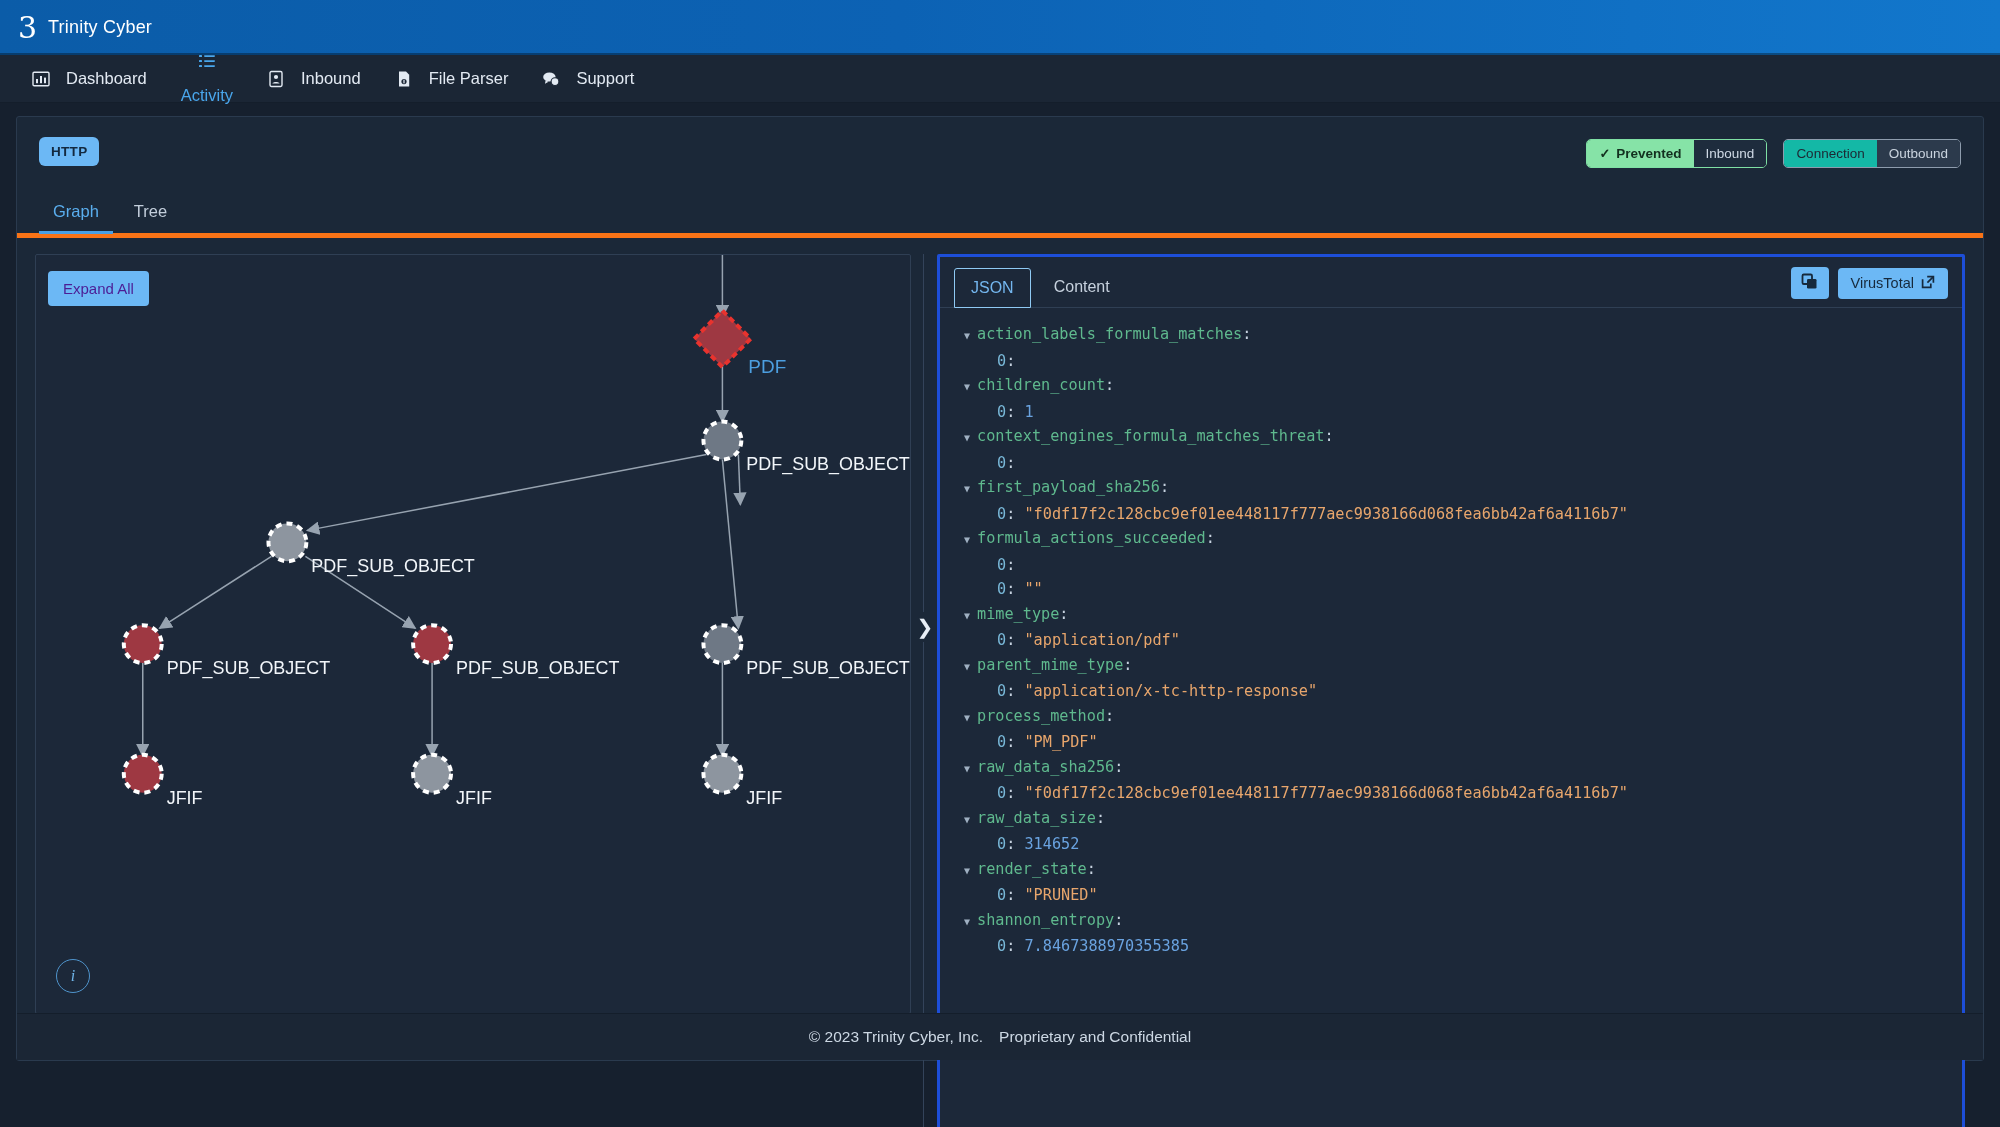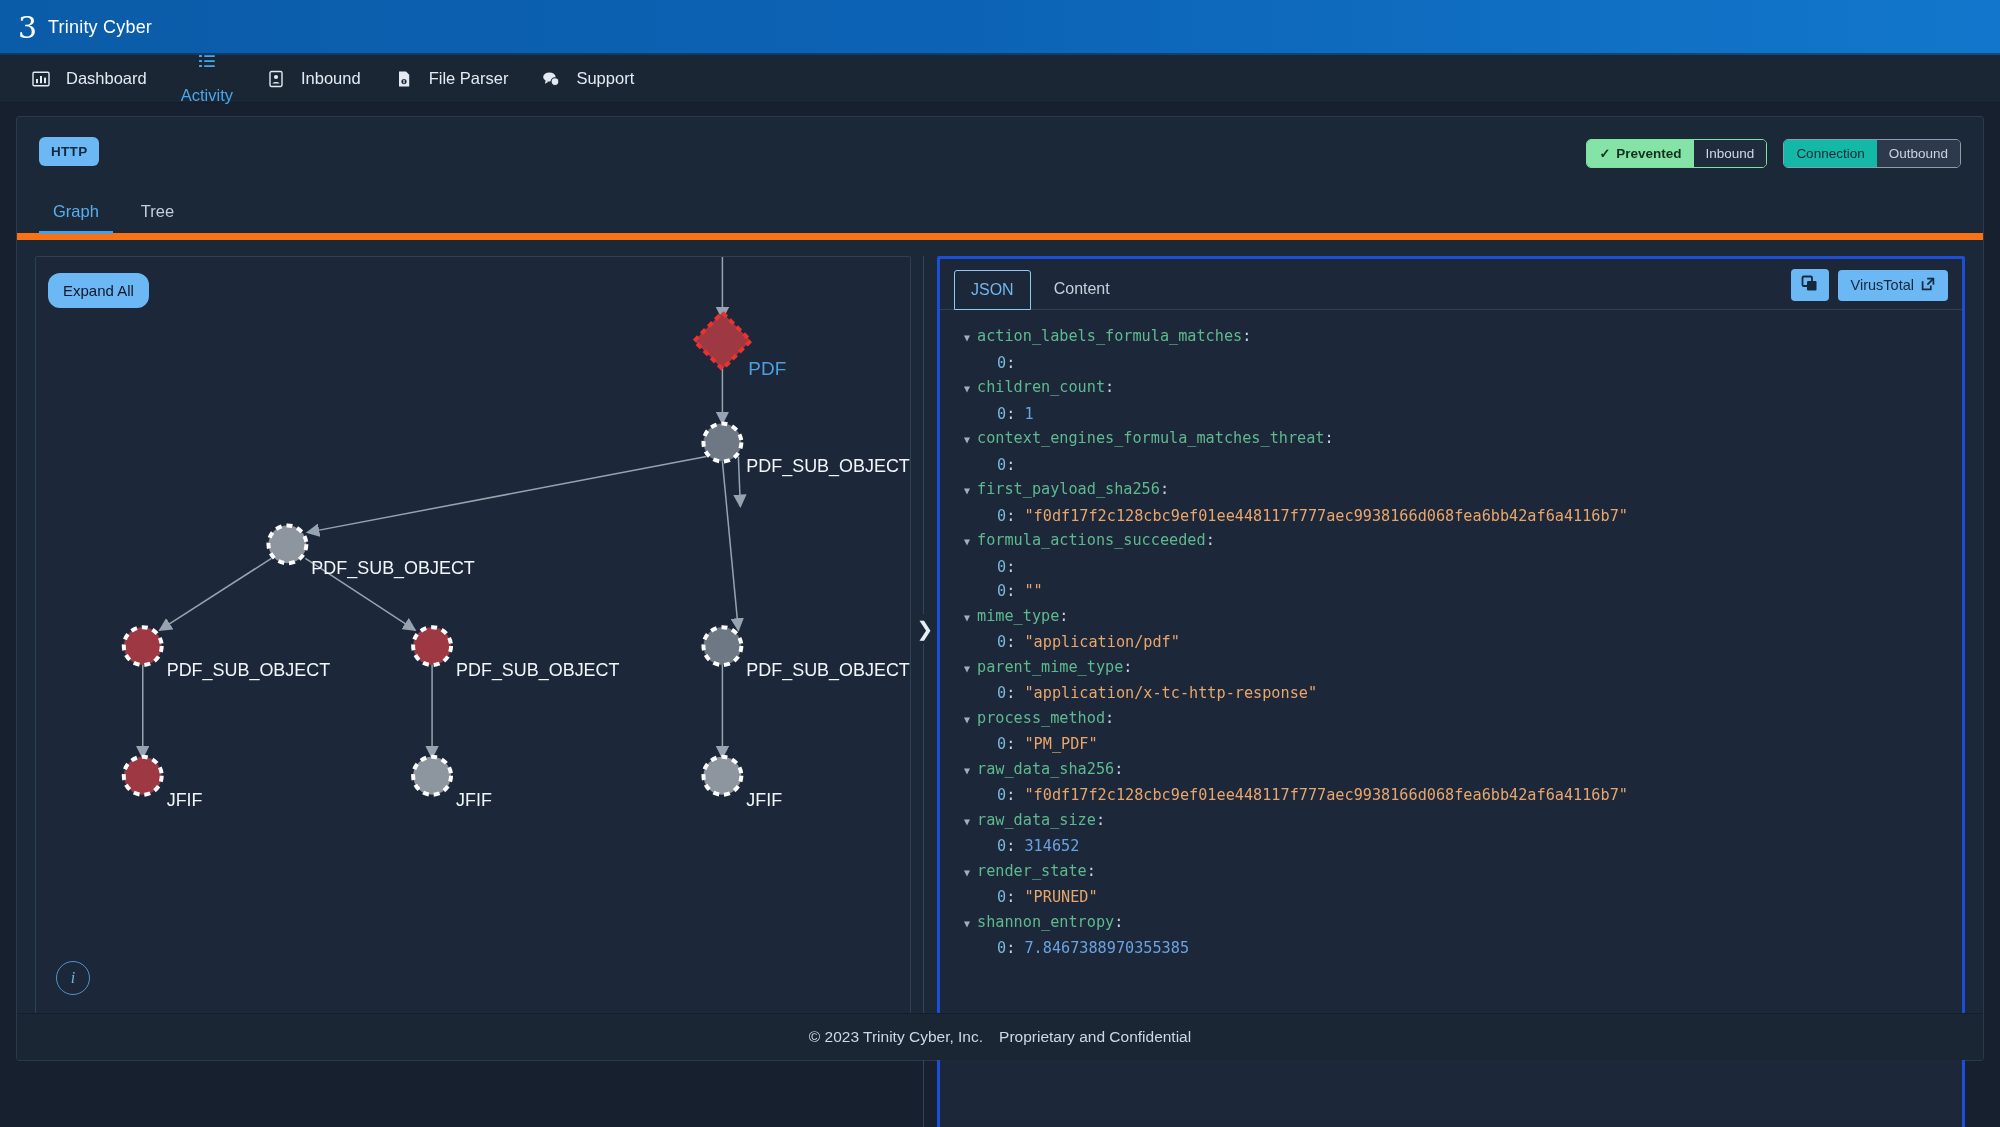--- a/index.html
+++ b/index.html
@@ -77,23 +77,23 @@
   .seg.gray  { border: 1px solid #8e9cad; }
   .seg > div { padding: 6px 12px; display: flex; align-items: center; gap: 6px; cursor: pointer; white-space: nowrap;}
   .seg .on-green { background: #86e3a7; color: #13301f; font-weight: 600; }
   .seg .off-dark { background: #1e2c3d; color: #cfd9e5; }
   .seg .on-gray  { background: #14b8a6; color: #1d2733; }
   .seg .off-gray { background: #2c3a4c; color: #c9d3de; }
   .chk { font-size: 13px; }
 
   
   .tabs {
-    display: flex; gap: 14px;
+    display: flex; gap: 7px;
     padding: 18px 22px 0 22px;
-    border-bottom: 7px solid #f97316;
+    border-bottom: 5px solid #f97316;
     margin-top: 10px;
   }
   .tab {
     font-size: 16.5px; color: #c3cedb;
     padding: 6px 14px 10px 14px; cursor: pointer;
     border-bottom: 3px solid transparent; margin-bottom: -1px;
   }
   .tab.active { color: #5aaeee; border-bottom-color: #4a9fe4; }
 
   
@@ -120,22 +120,22 @@
   .pane-json {
     flex: 1; height: 932px;
     background: #1c2839;
     border: 3px solid #1d4ed8;
     border-radius: 2px;
     position: relative; overflow: hidden;
   }
 
   .btn-expand {
     position: absolute; left: 12px; top: 16px;
-    background: #6cb8f5; color: #0f172a;
-    border: none; border-radius: 12px;
+    background: #6cb8f5; color: #4c1d95;
+    border: none; border-radius: 4px;
     font-size: 15px; padding: 9px 15px; cursor: pointer;
     font-family: "Liberation Sans", sans-serif;
   }
   .btn-info {
     position: absolute; left: 20px; bottom: 20px;
     width: 34px; height: 34px; border-radius: 50%;
     border: 1px solid #4f94cc; color: #6fb4e8;
     display:flex; align-items:center; justify-content:center;
     font-size: 16px; font-style: italic; cursor: pointer;
     font-family: "Liberation Serif", serif;

